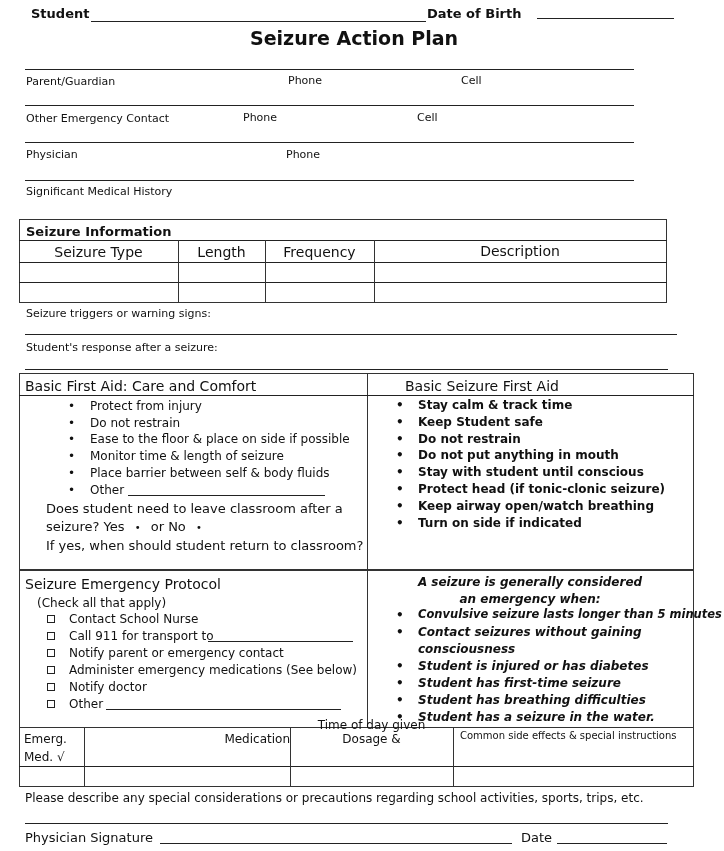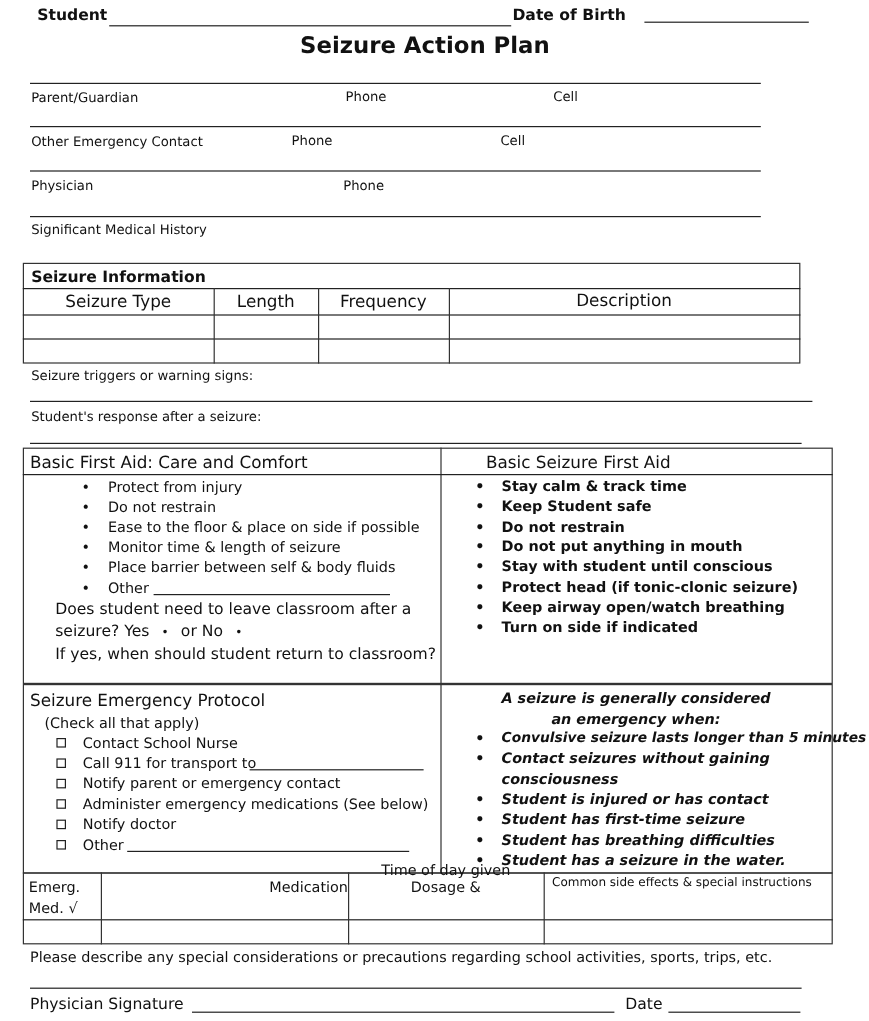--- a/index.html
+++ b/index.html
@@ -199,21 +199,21 @@
   </div>
 <div class="bul b i" style="left:396px; top:626px;">
     <span class="dot">•</span>
     <span class="txt">Contact seizures without gaining</span>
   </div>
 <div class="bul b i" style="left:396px; top:643px;">
     <span class="txt">consciousness</span>
   </div>
 <div class="bul b i" style="left:396px; top:660px;">
     <span class="dot">•</span>
-    <span class="txt">Student is injured or has contact</span>
+    <span class="txt">Student is injured or has diabetes</span>
   </div>
 <div class="bul b i" style="left:396px; top:677px;">
     <span class="dot">•</span>
     <span class="txt">Student has first-time seizure</span>
   </div>
 <div class="bul b i" style="left:396px; top:694px;">
     <span class="dot">•</span>
     <span class="txt">Student has breathing difficulties</span>
   </div>
 <div class="bul b i" style="left:396px; top:711px;">

